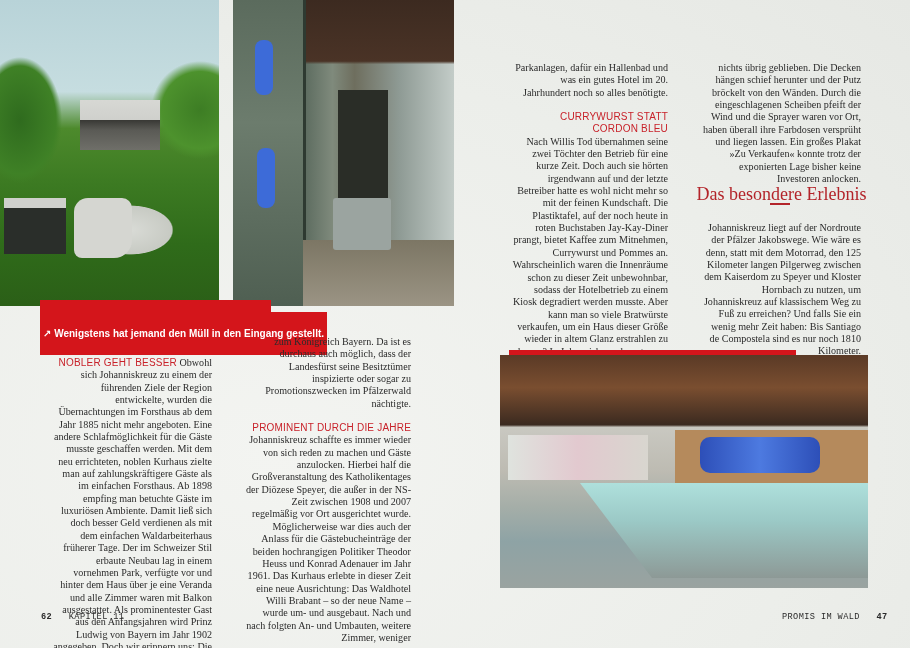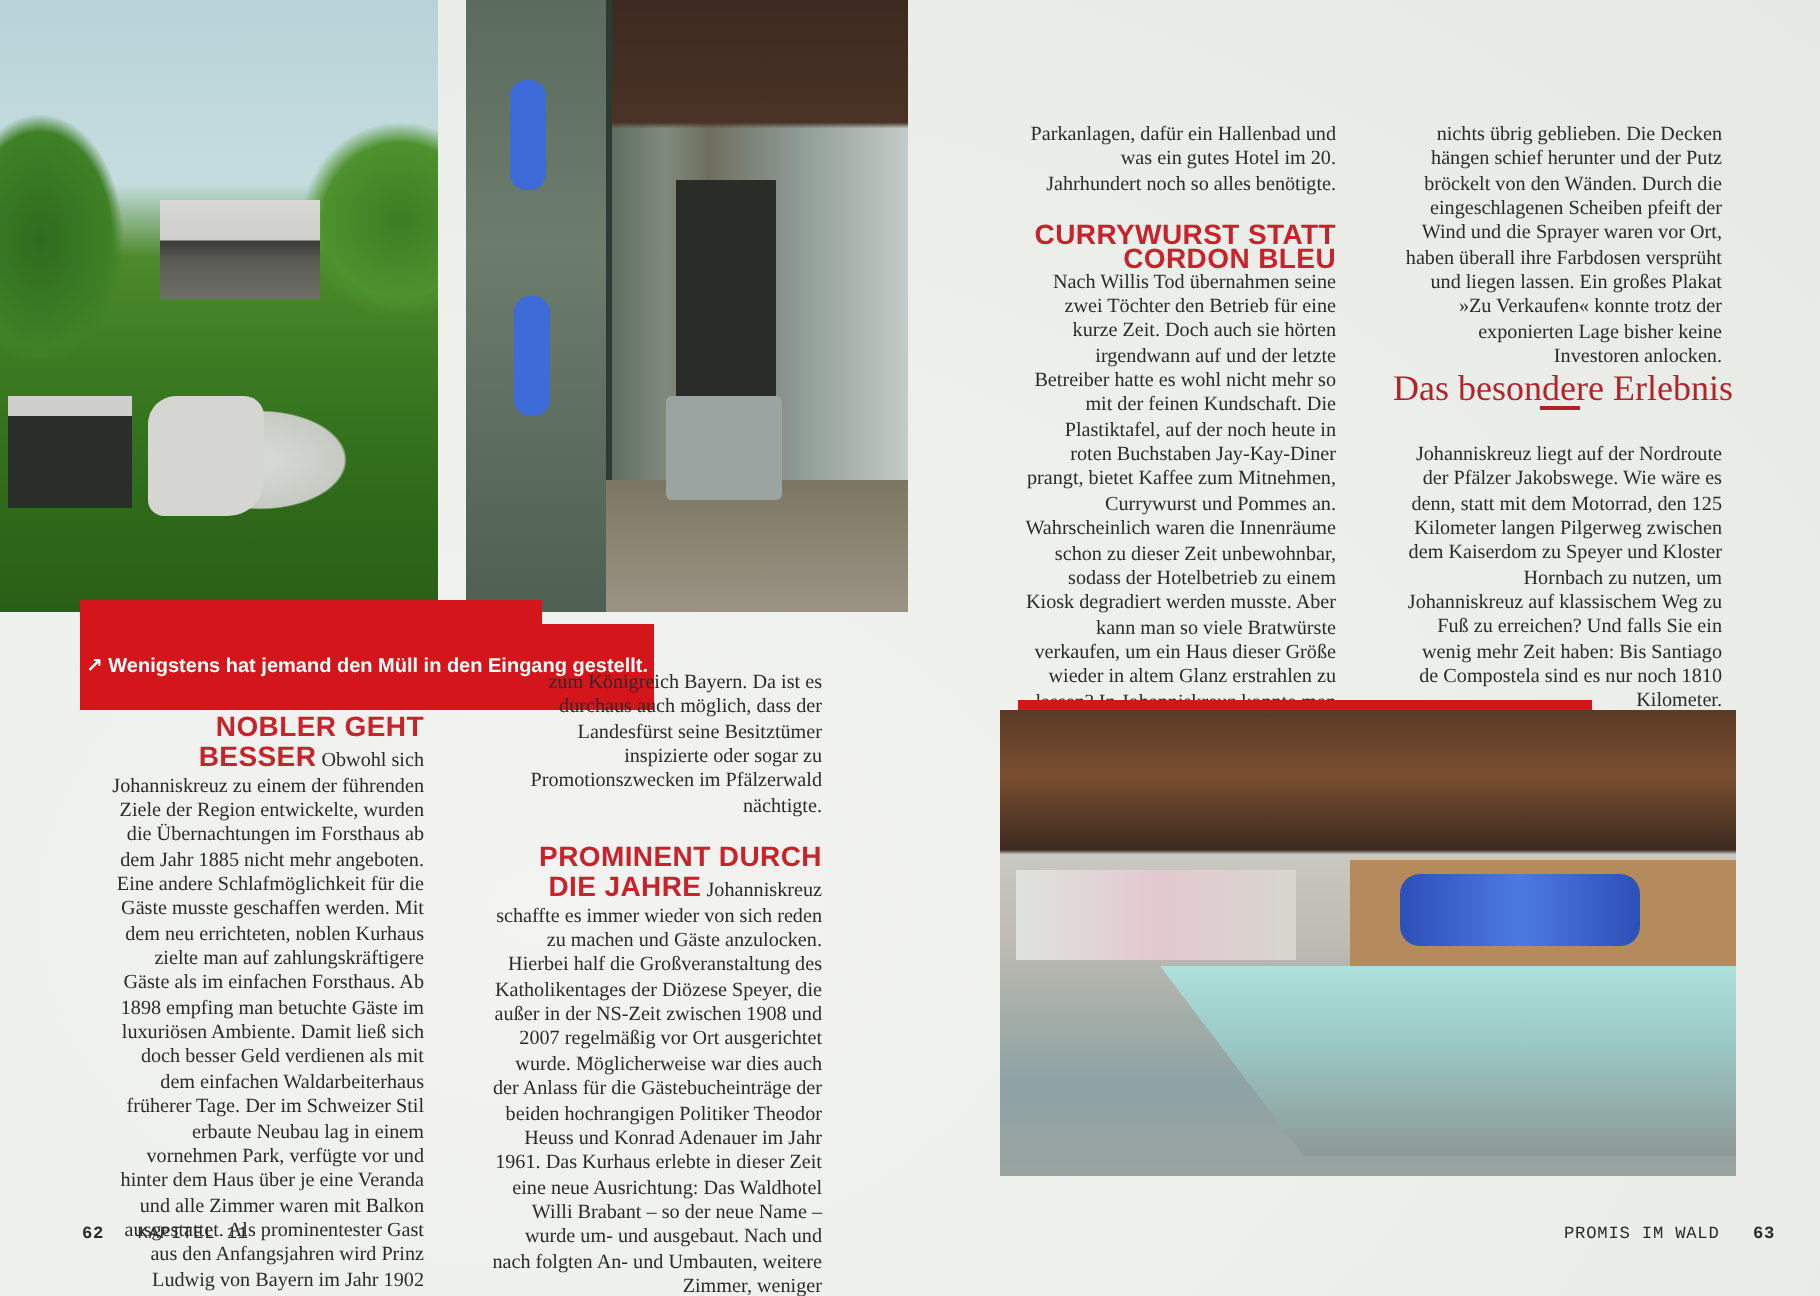--- a/index.html
+++ b/index.html
@@ -56,22 +56,22 @@
   #photo-pool .leftwall { position:absolute; left:8px; top:80px; width:140px; height:45px;
     background:linear-gradient(90deg,#dfe3de,#e2c9cf,#d8d6cf); }
 
   .caption { position:absolute; background:#d4151b; color:#fff;
     font-family:"Liberation Sans","DejaVu Sans",sans-serif; font-weight:bold;
     font-size:10px; line-height:11px; padding:16px 3px; white-space:nowrap; }
 
   .col { position:absolute; font-size:10.1px; line-height:12.35px; color:#2b2b2b; }
   .col p { margin:12px; text-align:right; }
   .col p + p { margin-top:12px; }
-  .rubric { font-family:"Liberation Sans","DejaVu Sans",sans-serif; font-weight:bold;
-    color:#c8222a; font-size:14px; letter-spacing:0.2px; }
+  .rubric { font-family:"Liberation Sans","DejaVu Sans",sans-serif; font-weight:normal;
+    color:#c8222a; font-size:10px; letter-spacing:0.2px; }
   .rubric-block { display:block; }
 
   .boxhead { position:absolute; left:690px; top:184px; width:183px; text-align:center;
     font-size:18px; color:#b3242a; }
   .boxrule { position:absolute; left:770px; top:203px; width:20px; height:1.5px; background:#b3242a; }
 
   .folio { position:absolute; top:612px; font-family:Liberation Mono, monospace;
     font-size:8.6px; color:#2a2a2a; letter-spacing:0.4px; }
   .folio b { font-weight:bold; }
 </style>
@@ -136,15 +136,15 @@
   <div class="caption" style="left:509px; top:350px;">Der Dark Banksy an der Rückwand muss natürlich bleiben!</div>
   <div class="photo" id="photo-pool">
     <div class="leftwall"></div>
     <div class="wall"></div>
     <div class="graffiti"></div>
     <div class="basin"></div>
   </div>
 
   <div class="folio" style="left:782px;">
     <span>PROMIS IM WALD</span>&nbsp;&nbsp;
-    <b>63</b>
+    <b>47</b>
   </div>
 </div>
 
 </body></html>

